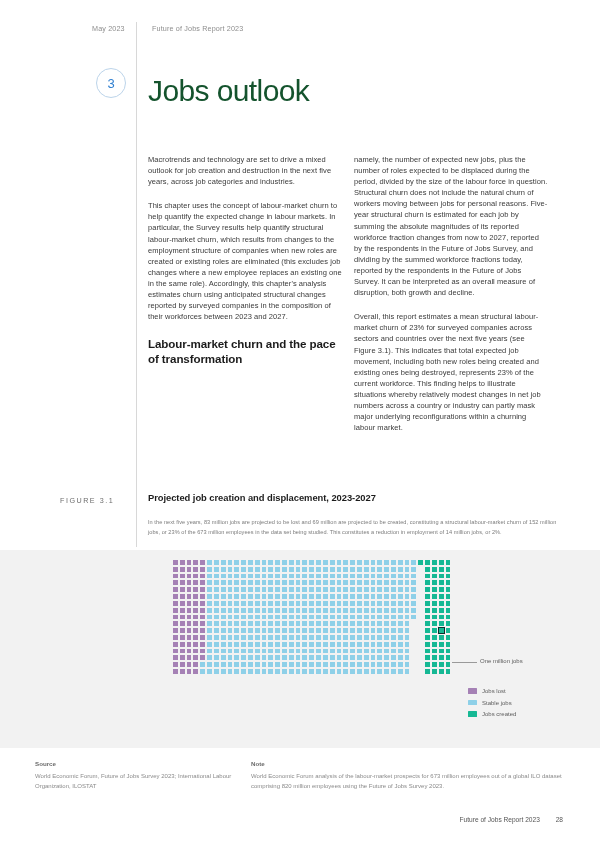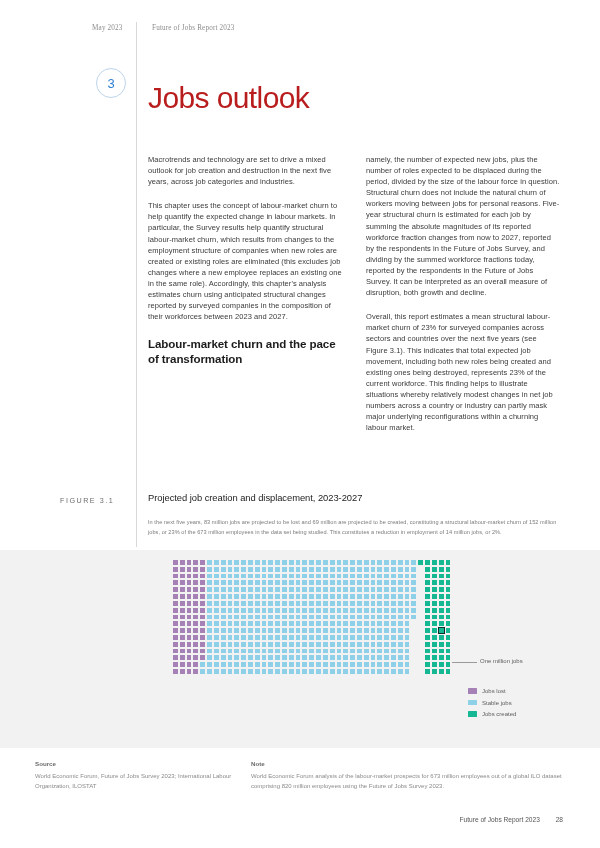--- a/index.html
+++ b/index.html
@@ -12,68 +12,68 @@
     position:relative;
     overflow:hidden;
   }
 
   
   .page-top { position:relative; height:550px; background:#ffffff; }
 
   .header-row {
     position:absolute; left:92px; top:24px;
     display:flex; align-items:flex-start;
-    font-size:7.2px; color:#8d8d8d; letter-spacing:0.15px;font-family:Liberation Serif, serif;
+    font-size:7.2px; color:#8d8d8d; letter-spacing:0.15px;
   }
   .header-date { width:52px; }
   .header-title { margin-left:8px; }
 
   .vrule {
     position:absolute; left:136px; top:22px;
     width:1px; height:525px; background:#d8d8d8;
   }
 
   .chapter-row { position:absolute; left:96px; top:68px; }
   .chapter-badge {
     width:30px; height:30px; border-radius:50%;
     border:1px solid #bcd4ea; color:#2f7fd0;
     font-size:13px; display:flex; align-items:center; justify-content:center;
     font-family:"Liberation Sans", sans-serif;
   }
   .chapter-title {
-    position:absolute; left:148px; top:63px;
+    position:absolute; left:148px; top:56px;
     font-size:30px; font-weight:400; letter-spacing:-0.6px;
-    color:#b91c1c; line-height:1;
+    color:#14532d; line-height:1;
   }
 
   
   .body-cols {
     position:absolute; left:148px; top:154px; width:415px;
-    display:flex; gap:24px;
+    display:flex; gap:12px;
   }
   .col { width:194px; }
   .col p {
     margin:0 0 13px 0;
     font-size:7.5px; line-height:11.1px; color:#3a3a3a;
     letter-spacing:0.06px;
   }
   h2.section-head {
     margin:15px 4px 12px 0;
     font-size:11.6px; line-height:14.4px; font-weight:700;
     color:#1c1c1c; letter-spacing:-0.1px;
   }
 
   
   .figure-label {
     position:absolute; left:60px; top:496px;
     font-size:7.2px; letter-spacing:1.5px; color:#6d6d6d;
   }
   .figure-caption { position:absolute; left:148px; top:492px; width:412px; }
   .figure-caption h3 {
-    margin:0 0 15px 0; font-size:9.4px; font-weight:400; color:#1c1c1c;
+    margin:0 0 15px 0; font-size:9.4px; font-weight:700; color:#1c1c1c;
     letter-spacing:-0.05px;
   }
   .figure-caption p {
     margin:0; font-size:5.6px; line-height:9.6px; color:#7c7c7c;
     letter-spacing:0.05px;
   }
 
   
   .chart-band {
     position:absolute; left:0; top:550px; width:600px; height:198px;

